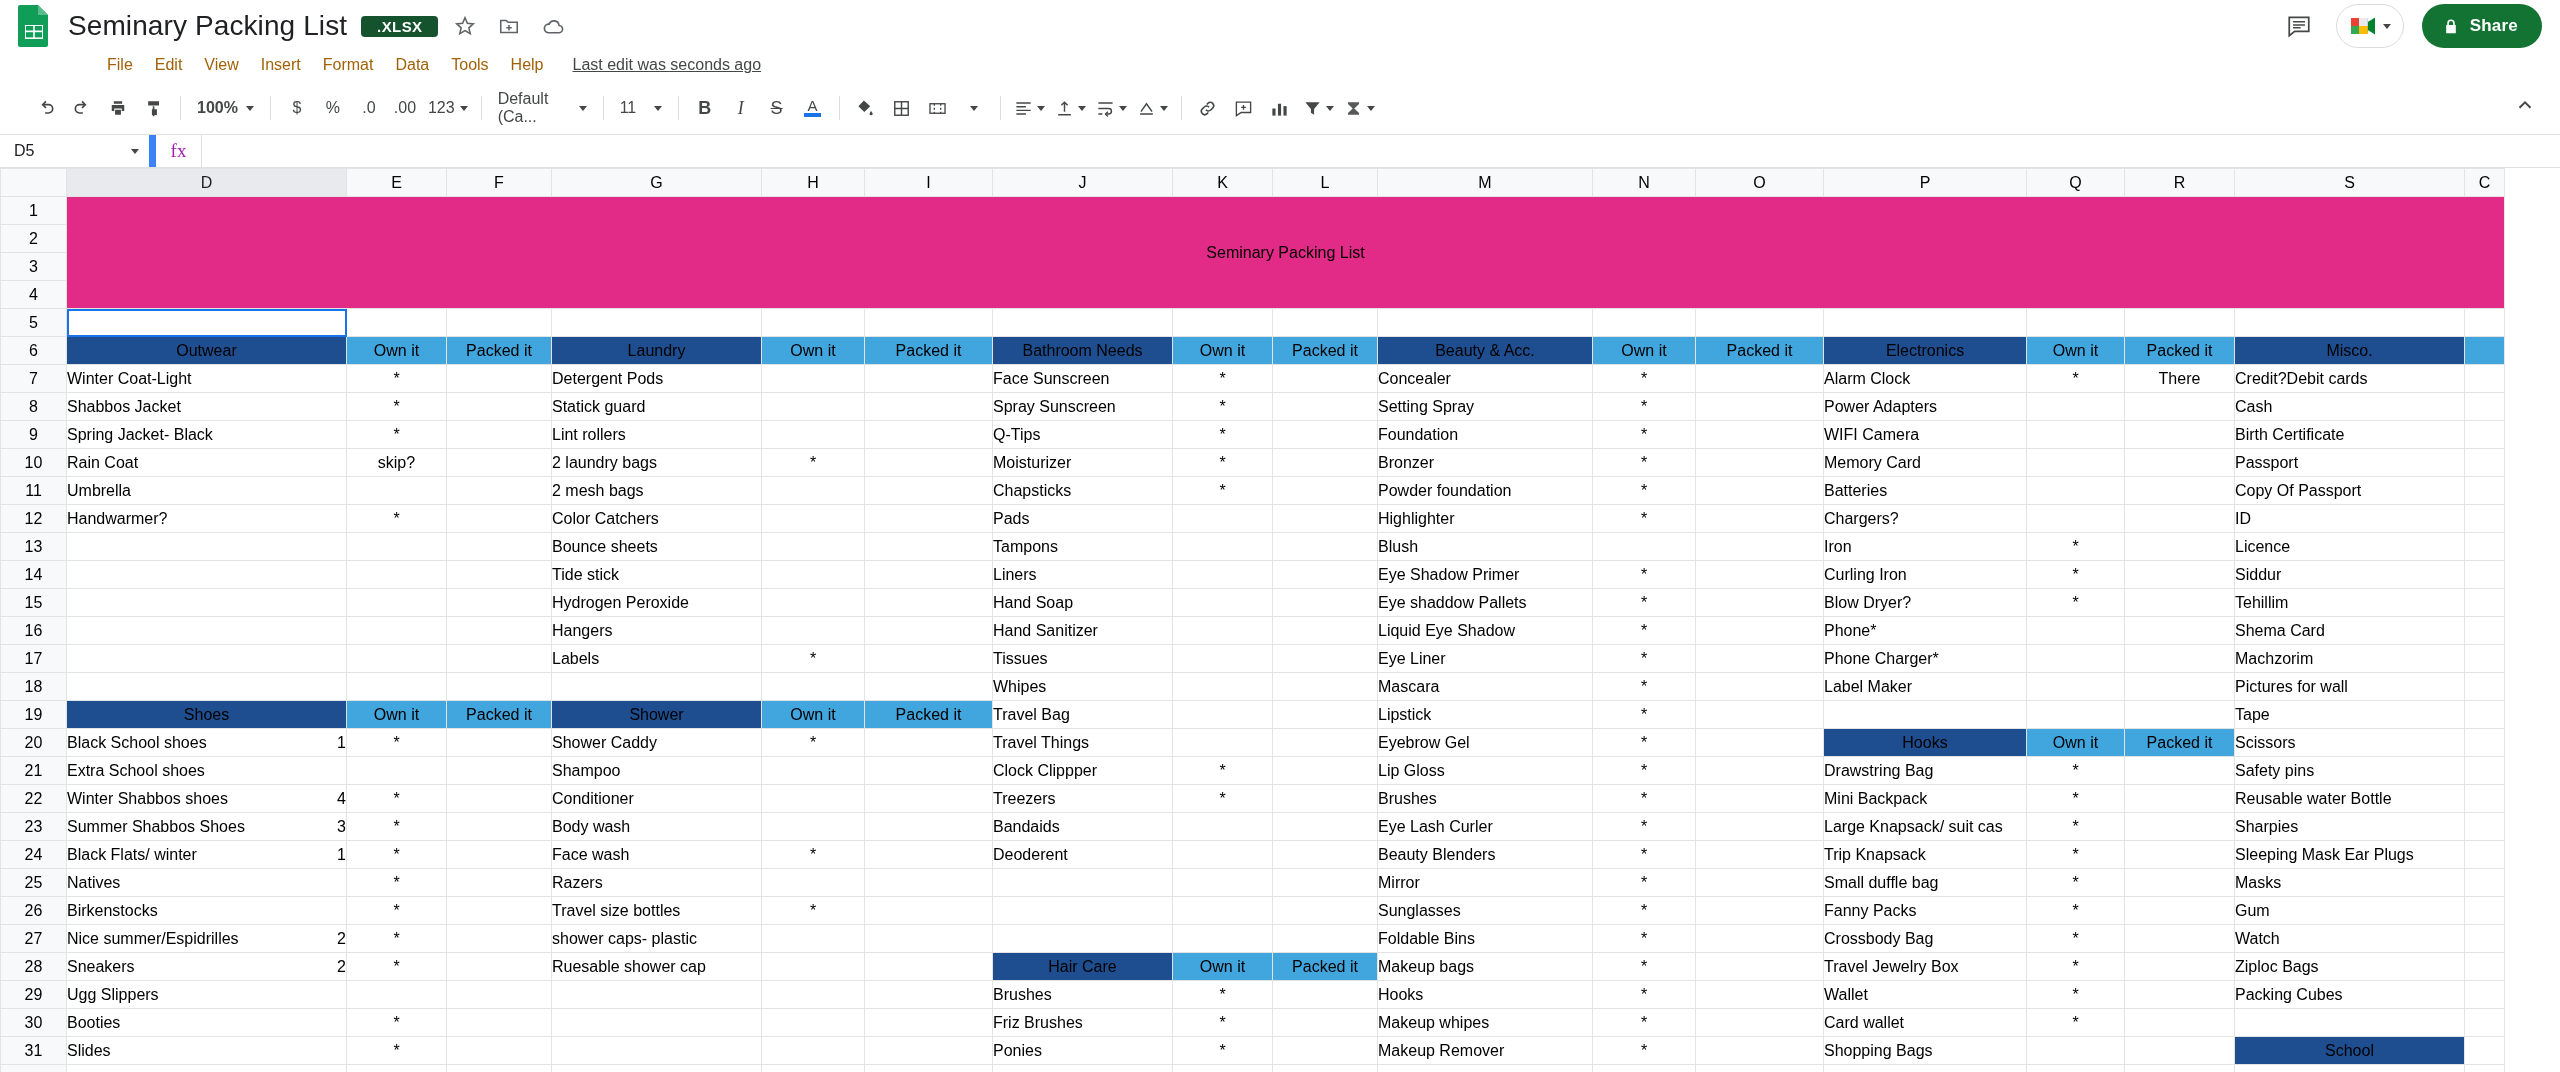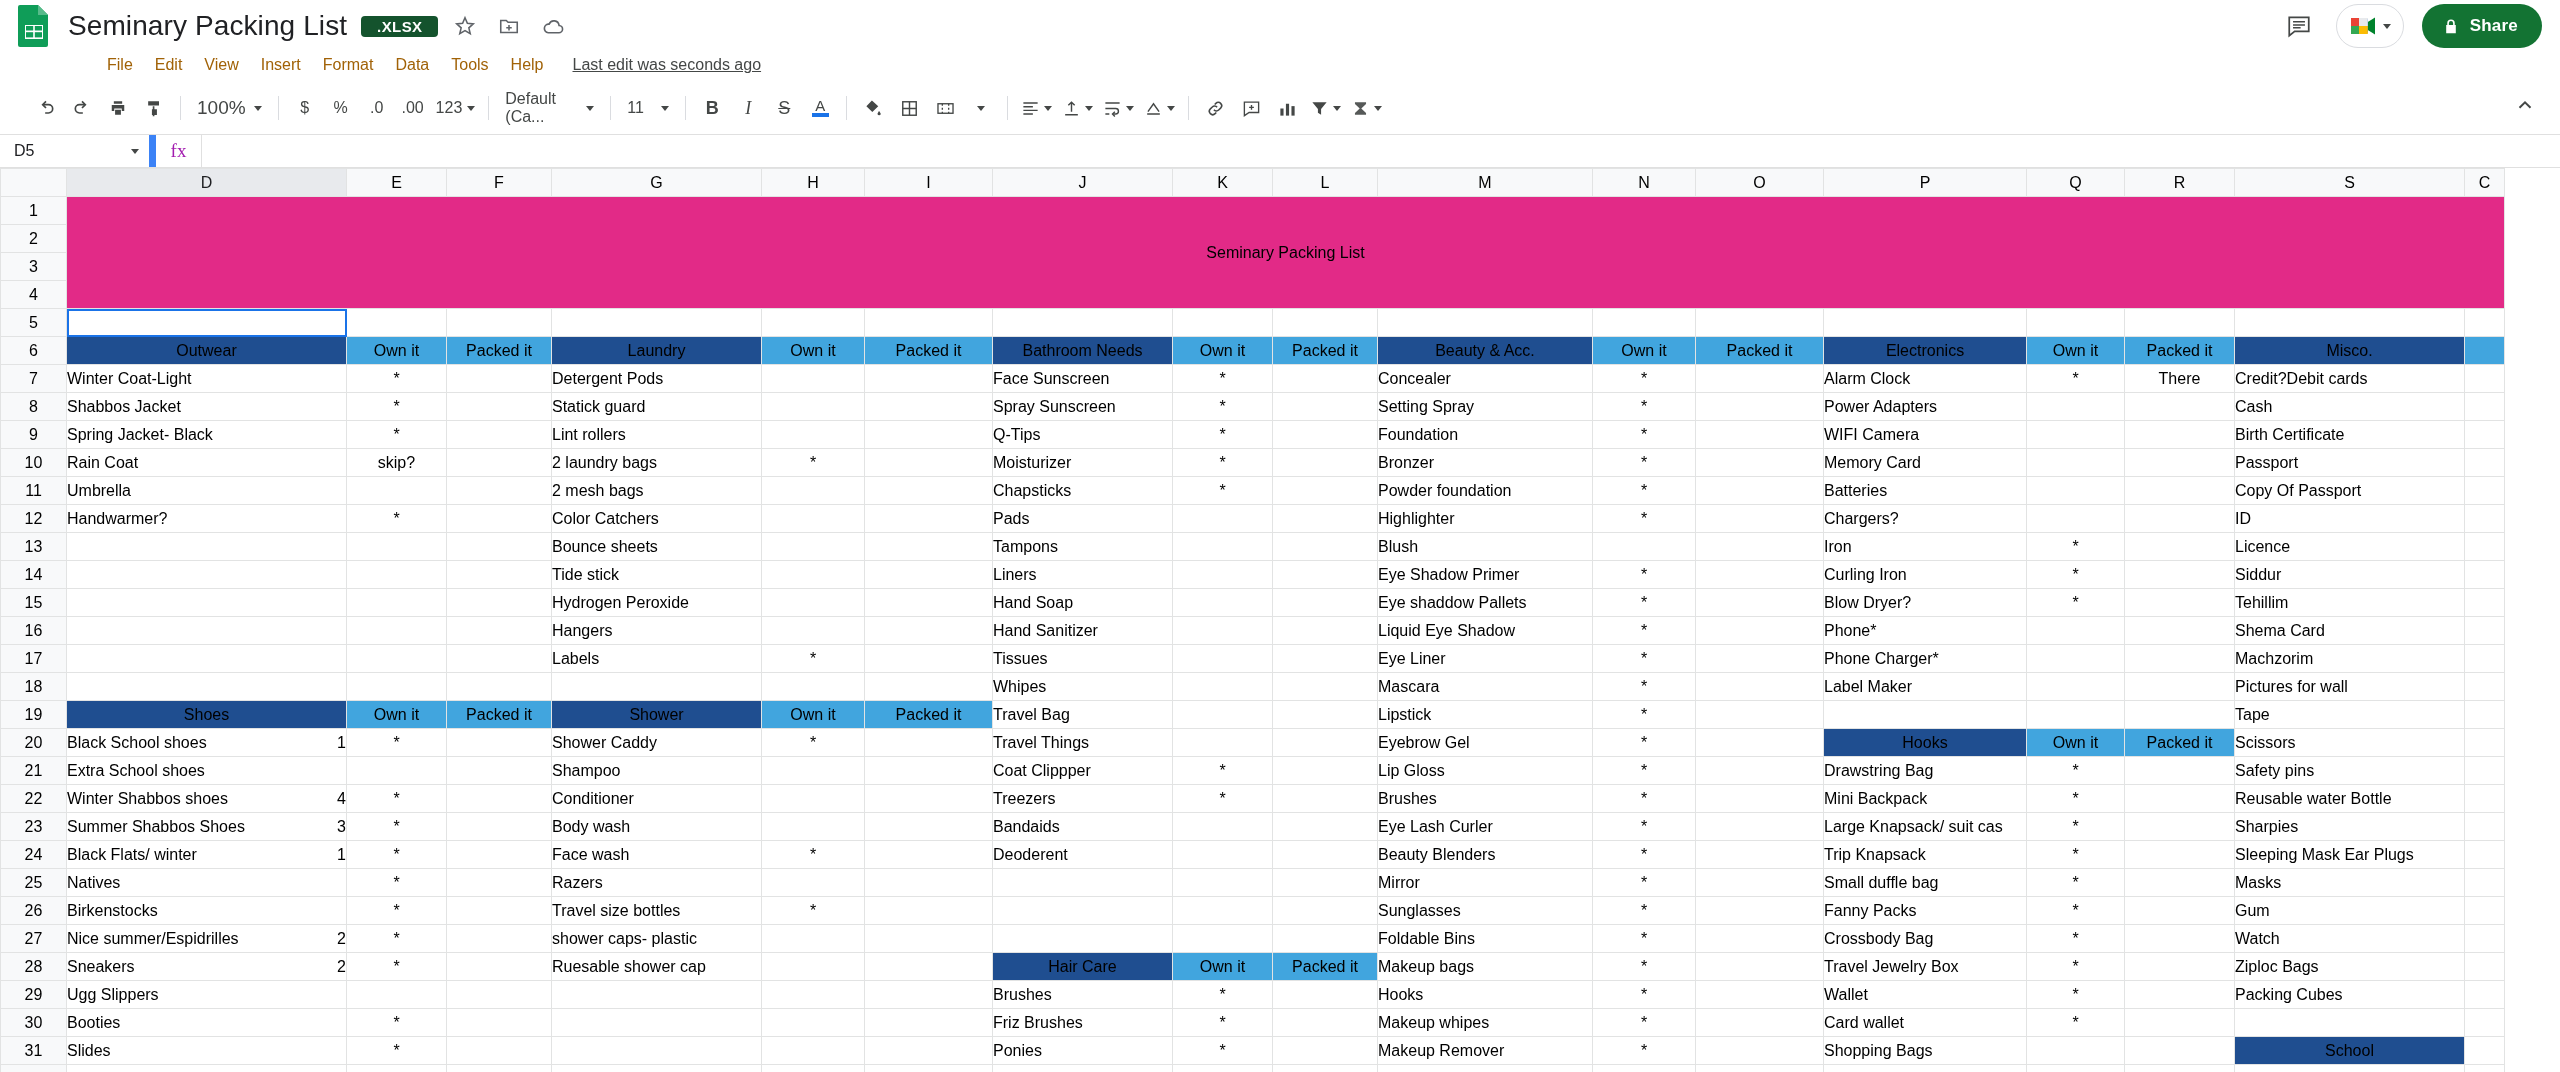--- a/index.html
+++ b/index.html
@@ -27,21 +27,21 @@
   
   .menubar{ display:flex; align-items:center; padding-left:96px; height:26px; gap:0; }
   .menu-item{ font-size:16px; color:#a16207; padding:2px 11px; border-radius:4px; cursor:pointer; white-space:nowrap;}
   .lastedit{ font-size:16px; color:#444746; margin-left:18px; text-decoration:underline; cursor:pointer;}
 
   
   .toolbar{ display:flex; align-items:center; height:44px; padding:0 14px 0 28px; gap:0; margin-top:8px;}
   .tbtn{ height:36px; min-width:36px; display:flex; align-items:center; justify-content:center;
     color:#444746; font-size:16px; border-radius:4px; cursor:pointer; padding:0 5px;}
   .tsep{ width:1px; height:24px; background:#dadce0; margin:0 8px; flex:none;}
-  .zoombox{ display:flex;align-items:center;gap:8px;padding:0 8px;height:36px;border-radius:4px;cursor:pointer;font-size:19px;color:#444746;}
+  .zoombox{ display:flex;align-items:center;gap:8px;padding:0 8px;height:36px;border-radius:4px;cursor:pointer;font-size:16px;color:#444746;font-weight:bold;}
   .fontbox{ display:flex;align-items:center;justify-content:space-between;width:105px;height:36px;padding:0 8px;border-radius:4px;cursor:pointer;font-size:16px;color:#444746;}
   .sizebox{ display:flex;align-items:center;justify-content:space-between;width:58px;height:36px;padding:0 8px;border-radius:4px;cursor:pointer;font-size:16px;color:#444746;}
   .caret{ width:0;height:0;border-left:4px solid transparent;border-right:4px solid transparent;border-top:5px solid #444746;}
   .collapse-arrow{ margin-left:auto; color:#444746; padding-right:10px;}
 
   
   .formulabar{ display:flex; align-items:center; height:34px; border-top:1px solid #e0e0e0;
     border-bottom:1px solid #e0e0e0; margin-top:4px;}
   .namebox{ width:156px; height:100%; display:flex; align-items:center; justify-content:space-between;
     padding:0 10px 0 14px; font-size:16px; color:#202124; border-right:7px solid #3b82f6; cursor:text;}
@@ -670,21 +670,21 @@
           <td class="cell"></td>
         </tr>
         <tr style="height:28px">
           <td class="rowhead">21</td>
           <td class="cell">Extra School shoes</td>
           <td class="cell"></td>
           <td class="cell"></td>
           <td class="cell">Shampoo</td>
           <td class="cell"></td>
           <td class="cell"></td>
-          <td class="cell">Coat Clippper</td>
+          <td class="cell">Clock Clippper</td>
           <td class="cell c-center">*</td>
           <td class="cell"></td>
           <td class="cell">Lip Gloss</td>
           <td class="cell c-center">*</td>
           <td class="cell"></td>
           <td class="cell">Drawstring Bag</td>
           <td class="cell c-center">*</td>
           <td class="cell"></td>
           <td class="cell">Safety pins</td>
           <td class="cell"></td>

